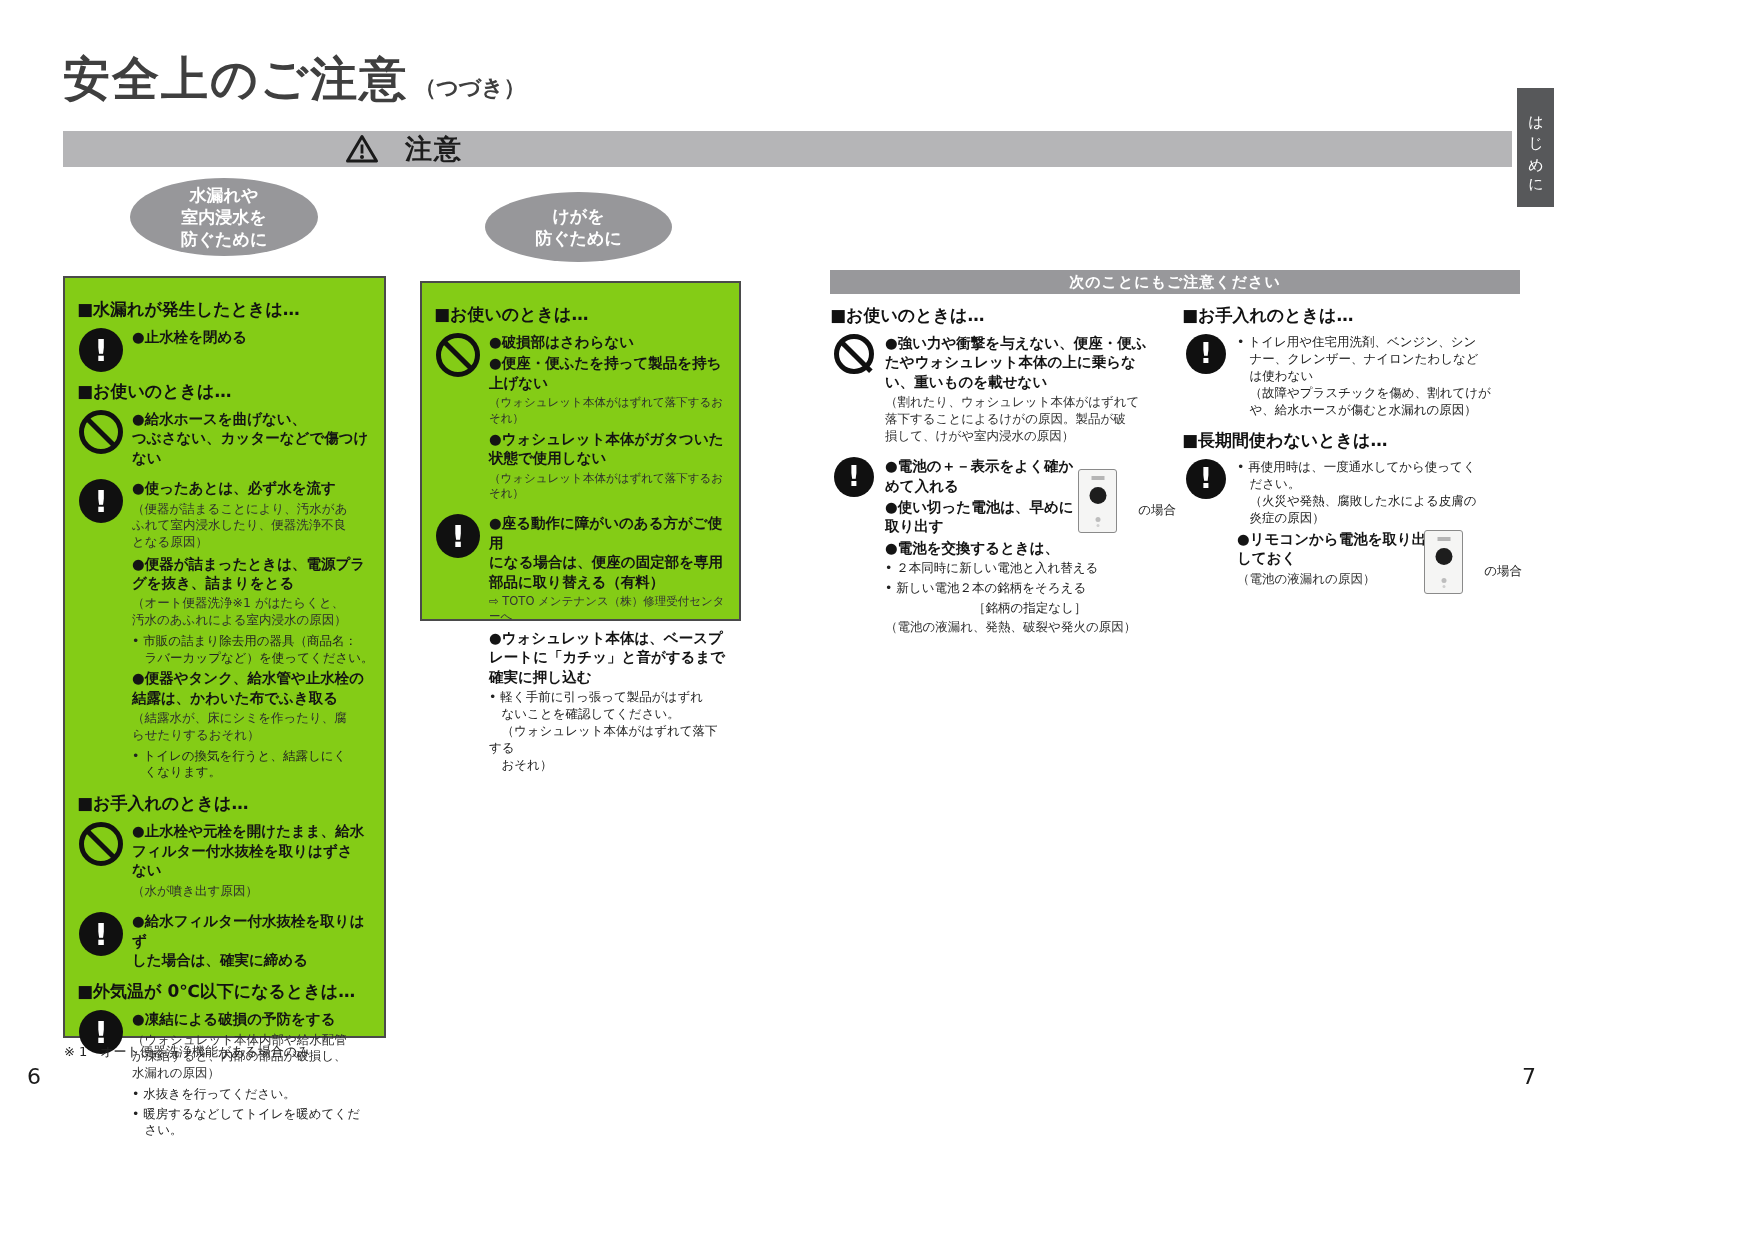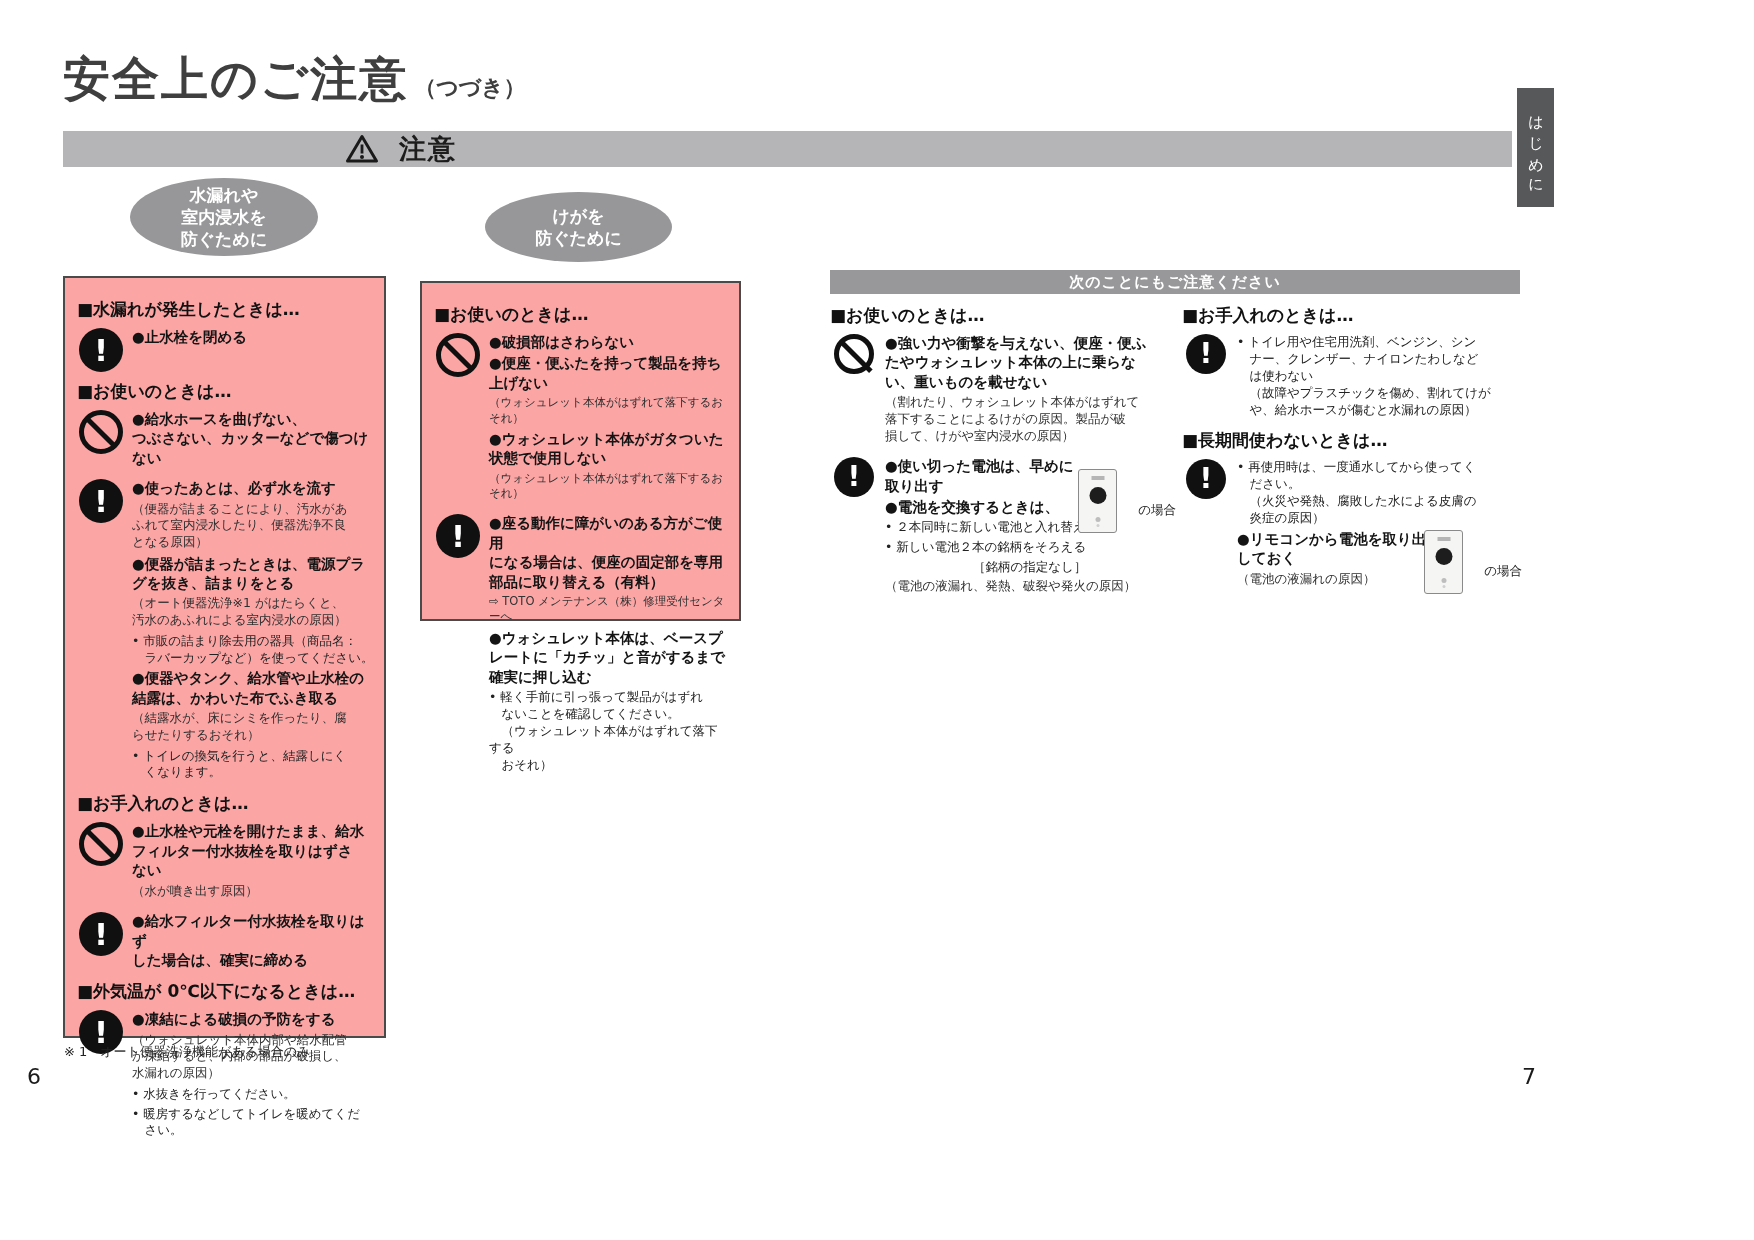--- a/index.html
+++ b/index.html
@@ -3,34 +3,34 @@
 <meta charset="utf-8">
 <style>
   html,body{margin:0;padding:0;background:#e9e9e9;}
   .page{position:relative;width:1754px;height:1240px;background:#fff;overflow:hidden;
         font-family:"DejaVu Sans","Liberation Sans",sans-serif;color:#1a1a1a;}
   
   .title{position:absolute;left:63px;top:48px;font-size:47px;font-weight:800;letter-spacing:2px;color:#3f3f3f;}
   .title-suffix{font-size:22px;font-weight:700;letter-spacing:0;margin-left:6px;color:#3f3f3f;}
   
   .banner{position:absolute;left:63px;top:131px;width:1449px;height:36px;background:#b5b5b7;
-          display:flex;align-items:center;padding-left:282px;box-sizing:border-box;gap:20px;}
+          display:flex;align-items:center;padding-left:282px;box-sizing:border-box;gap:26px;}
   .banner-label{font-size:27px;font-weight:700;color:#1c1c1c;letter-spacing:2px;}
   
   .side-tab{position:absolute;left:1517px;top:88px;width:37px;height:119px;background:#57585a;
             color:#fff;display:flex;align-items:center;justify-content:center;
             writing-mode:vertical-rl;text-orientation:upright;font-size:15px;letter-spacing:4px;}
   
   .oval{position:absolute;background:#97979a;border-radius:50%;color:#fff;font-weight:700;
         display:flex;align-items:center;justify-content:center;text-align:center;
         font-size:17px;line-height:1.3;white-space:pre-line;}
   .oval-leak{left:130px;top:178px;width:188px;height:78px;}
   .oval-injury{left:485px;top:192px;width:187px;height:70px;}
   
-  .rule-box{position:absolute;border:2px solid #4a4a4a;background:#fca5a5;box-sizing:border-box;
+  .rule-box{position:absolute;border:2px solid #4a4a4a;background:#84cc16;box-sizing:border-box;
             padding:12px 10px 8px 12px;}
   .box-leak{left:63px;top:276px;width:323px;height:762px;}
   .box-injury{left:420px;top:281px;width:321px;height:340px;}
   
   .notice-header{position:absolute;left:830px;top:270px;width:690px;height:24px;background:#98989b;
                  color:#fff;font-size:15px;font-weight:600;display:flex;align-items:center;justify-content:center;letter-spacing:1px;}
   .notice-colA{position:absolute;left:830px;top:296px;width:348px;}
   .notice-colB{position:absolute;left:1182px;top:296px;width:342px;}
   
   .sec-h{font-size:17px;font-weight:700;margin:8px 0 5px;color:#111;}
@@ -232,20 +232,22 @@
     </div>
     <div class="group">
       <div class="icon-col">
           <div class="ic-must ic-sm"></div>
         </div>
       <div class="content-col">
         <div class="remote-abs remote-wrap">
           <div class="remote"></div>
           <div class="case-label">の場合</div>
         </div>
+        <div class="lead">●電池の＋－表示をよく確か
+めて入れる</div>
         <div class="lead">●使い切った電池は、早めに
 取り出す</div>
         <div class="lead">●電池を交換するときは、</div>
         <div class="sub">• ２本同時に新しい電池と入れ替える</div>
         <div class="sub">• 新しい電池２本の銘柄をそろえる</div>
         <div class="bracket">［銘柄の指定なし］</div>
         <div class="paren">（電池の液漏れ、発熱、破裂や発火の原因）</div>
       </div>
     </div>
   </div>

